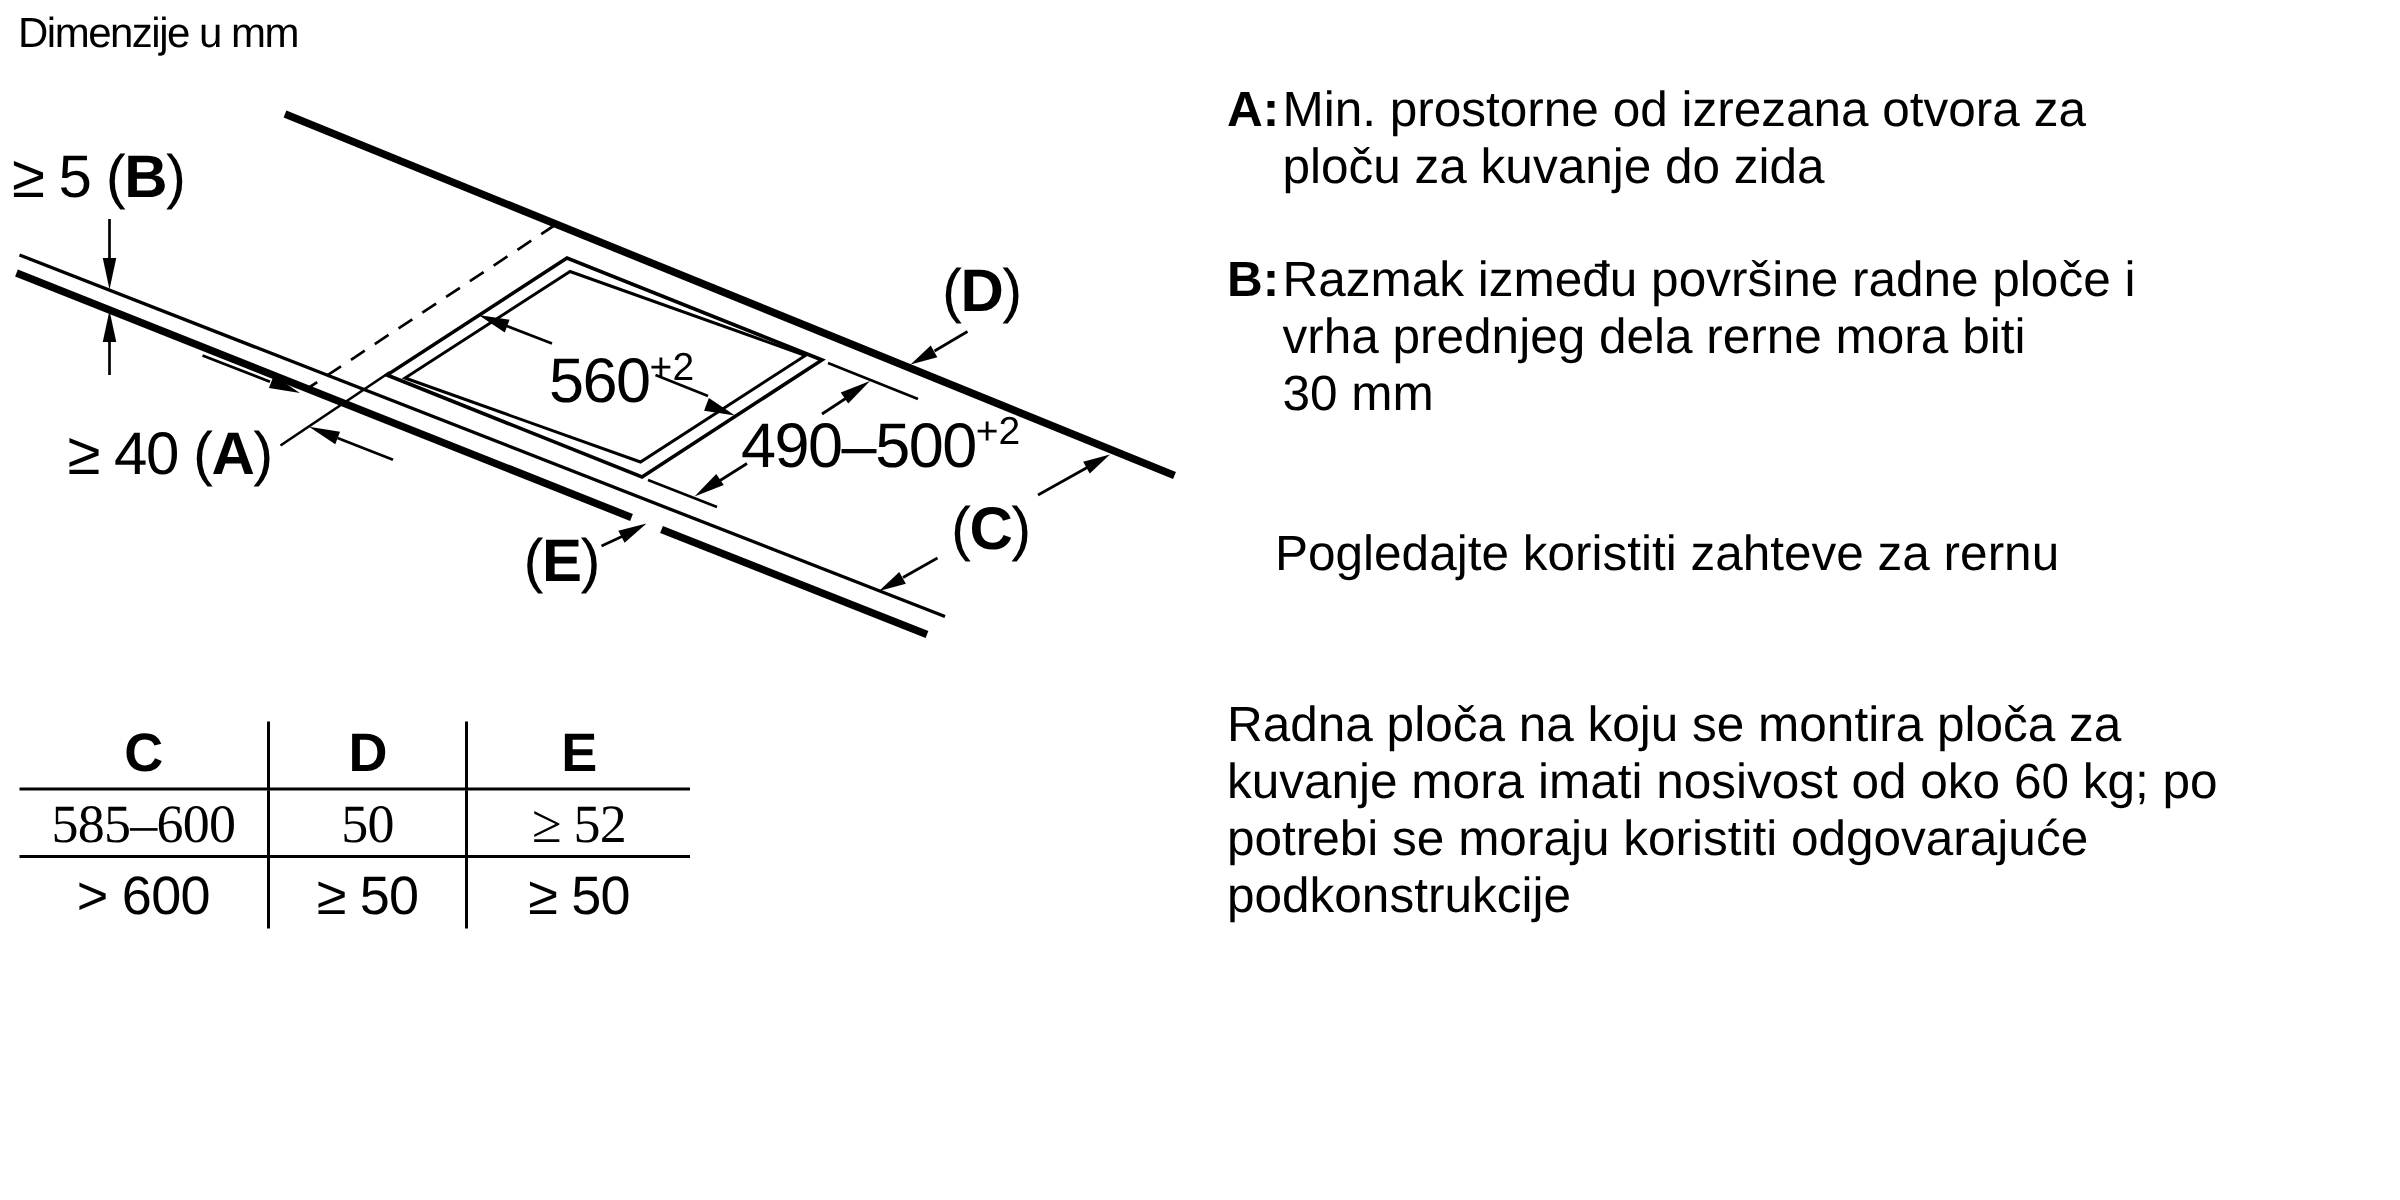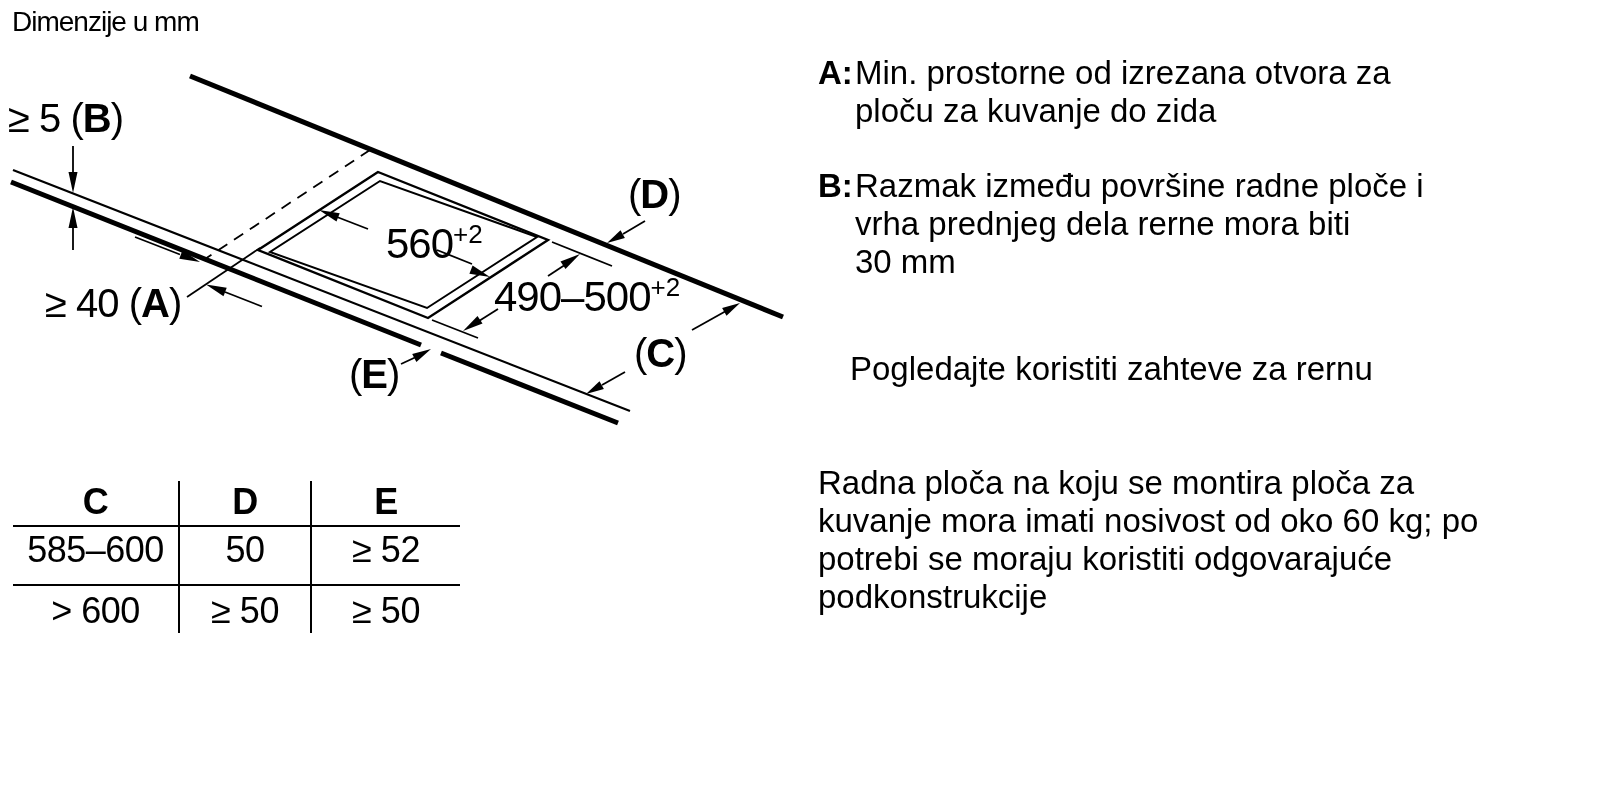--- a/index.html
+++ b/index.html
@@ -17,21 +17,21 @@
   .dim-num { position:absolute; font-size:42px; letter-spacing:-1px; white-space:nowrap; }
   .dim-num .tol { font-size:26px; vertical-align:15px; letter-spacing:0; }
 
   
   .dim-table { position:absolute; left:13px; top:481px; width:447px;
     display:grid; grid-template-columns:167px 132px 148px; }
   .dim-table .cell { text-align:center; font-size:36px; letter-spacing:-0.5px; }
   .dim-table .colsep { border-right:2px solid #000; }
   .dim-table .rowsep { border-bottom:2px solid #000; }
   .dim-table .th { font-weight:bold; height:46px; line-height:42px; }
-  .dim-table .r1 { height:59px; line-height:45px; }
+  .dim-table .r1 { height:45px; line-height:45px;font-family:Liberation Serif, serif; }
   .dim-table .r2 { height:47px; line-height:49px; }
 
   
   .note { position:absolute; font-size:33px; line-height:38px; white-space:nowrap; }
   .note .nlabel { position:absolute; left:0; top:0; font-weight:bold; }
   .note .nbody { margin-left:37px; }
   .note.plain .nbody { margin-left:0; }
 </style>
 </head>
 <body>
@@ -77,21 +77,21 @@
       <polygon points="740,303 726.5,315.7 722.1,307.9"></polygon>
       <polygon points="586,394 603.9,389.1 599.5,381.3"></polygon>
       <polygon points="431,349 416.4,361.9 412.2,353.9"></polygon>
     </g>
   </svg>
 
   <div class="dim-label" style="left:8px; top:96px;"><span>≥ 5 (</span><b>B</b><span>)</span></div>
 
   <div class="dim-label" style="left:45px; top:281px;"><span>≥ 40 (</span><b>A</b><span>)</span></div>
 
-  <div class="dim-num" style="left:366px; top:219px;margin-left:20px;"><span>560</span><span class="tol">+2</span></div>
+  <div class="dim-num" style="left:366px; top:229px;"><span>560</span><span class="tol">+2</span></div>
 
   <div class="dim-num" style="left:494px; top:272px;"><span>490–500</span><span class="tol">+2</span></div>
 
   <div class="dim-label" style="left:628px; top:172px;"><span>(</span><b>D</b><span>)</span></div>
 
   <div class="dim-label" style="left:634px; top:331px;"><span>(</span><b>C</b><span>)</span></div>
 
   <div class="dim-label" style="left:349px; top:352px;"><span>(</span><b>E</b><span>)</span></div>
 </div>
 

